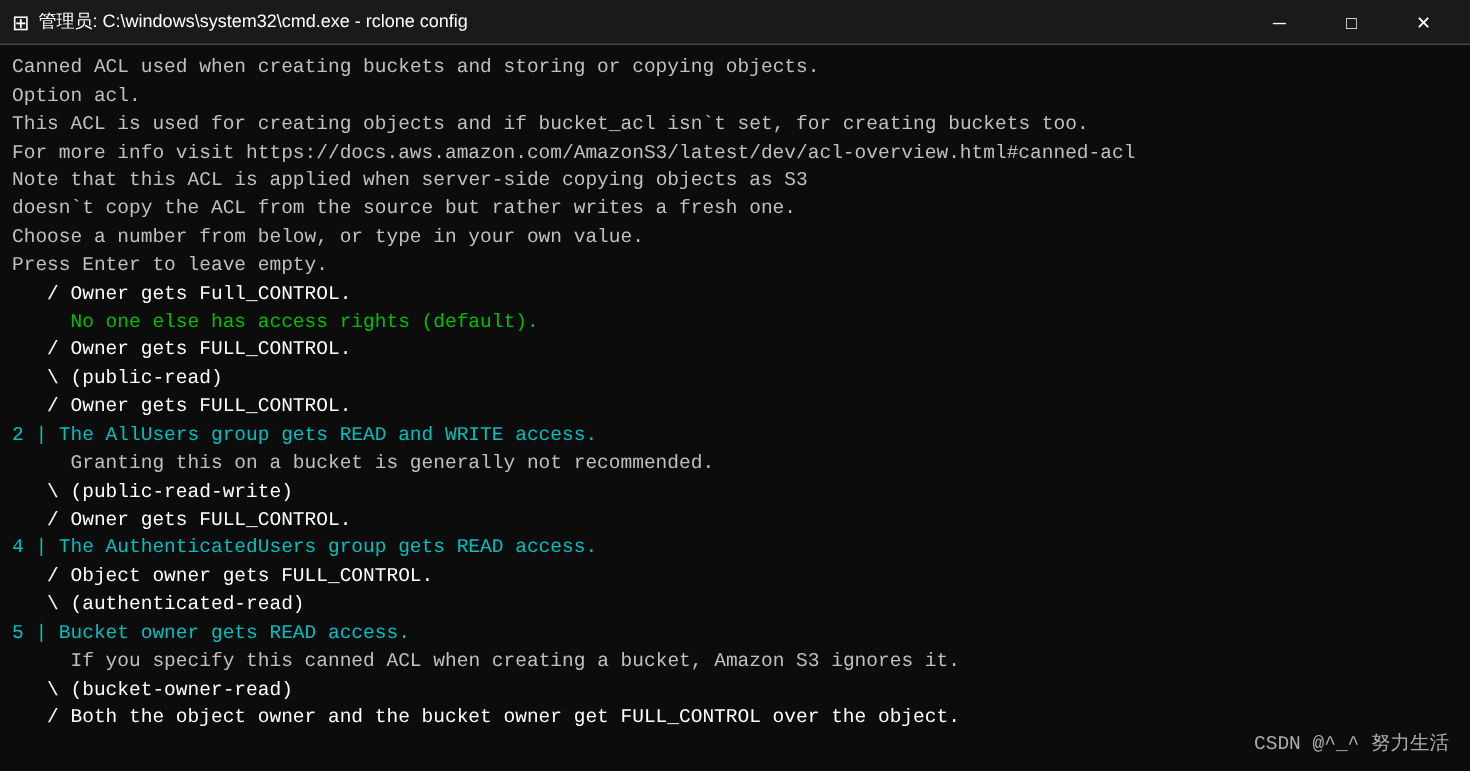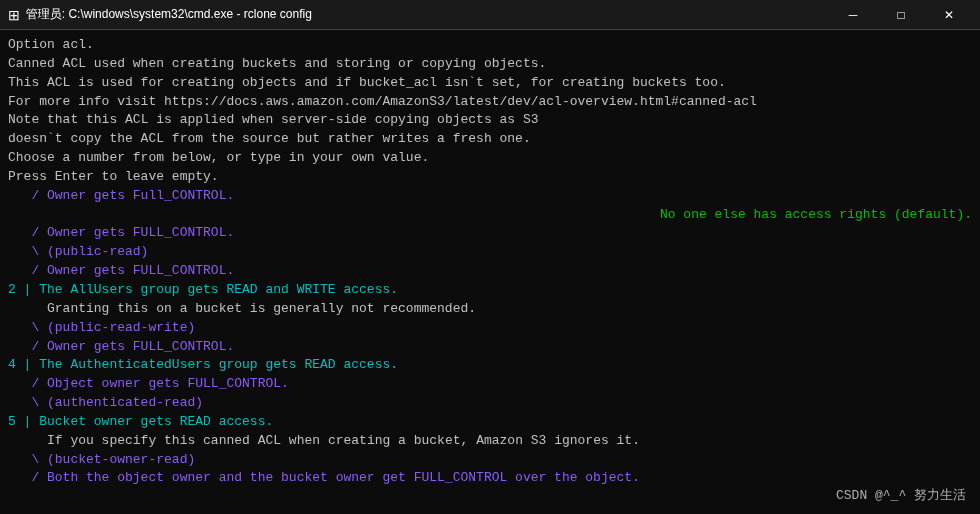--- a/index.html
+++ b/index.html
@@ -38,23 +38,23 @@
       flex: 1;
       padding: 6px 8px;
       color: #c0c0c0;
       overflow: hidden;
       position: relative;
     }
 
     .line { line-height: 1.45; white-space: pre; }
 
     .white { color: #c0c0c0; }
-    .yellow { color: #8b5cf6; }
+    .yellow { color: #ffffff; }
     .cyan { color: #00c0c0; }
-    .green { color: #00c000; text-align: right; }
+    .green { color: #00c000; }
 
     .watermark {
       position: absolute;
       bottom: 10px;
       right: 14px;
       color: #c8c8c8;
       font-family: Liberation Mono, monospace;
       font-size: 13px;
       opacity: 0.85;
       pointer-events: none;
@@ -69,22 +69,22 @@
     <span class="title-bar-icon">⊞</span>
     <span class="title-bar-title">管理员: C:\windows\system32\cmd.exe - rclone  config</span>
     <div class="title-bar-controls">
       <div class="tb-btn">─</div>
       <div class="tb-btn">□</div>
       <div class="tb-btn close">✕</div>
     </div>
   </div>
 
   <div class="terminal">
+    <div class="line white">Canned ACL used when <span class="white">creating</span> buckets and storing or copying objects.</div>
     <div class="line white">Option acl.</div>
-    <div class="line white">Canned ACL used when <span class="white">creating</span> buckets and storing or copying objects.</div>
     <div class="line white">This ACL is used for <span class="white">creating</span> objects and if bucket_acl isn`t set, for <span class="white">creating</span> buckets too.</div>
     <div class="line white">For more info visit https://docs.aws.amazon.com/AmazonS3/latest/dev/acl-overview.html#canned-acl</div>
     <div class="line white">Note that <span class="white">this</span> ACL is applied when server-side copying objects as S3</div>
     <div class="line white">doesn`t copy the ACL from the source but rather writes a fresh one.</div>
     <div class="line white">Choose a number from below, or type in your own value.</div>
     <div class="line white">Press Enter to leave empty.</div>
     <div class="line yellow">   / Owner gets Full_CONTROL.</div>
     <div class="line green">     No one else has access rights (default).</div>
     <div class="line yellow">   / Owner gets FULL_CONTROL.</div>
     <div class="line yellow">   \ (public-read)</div>

